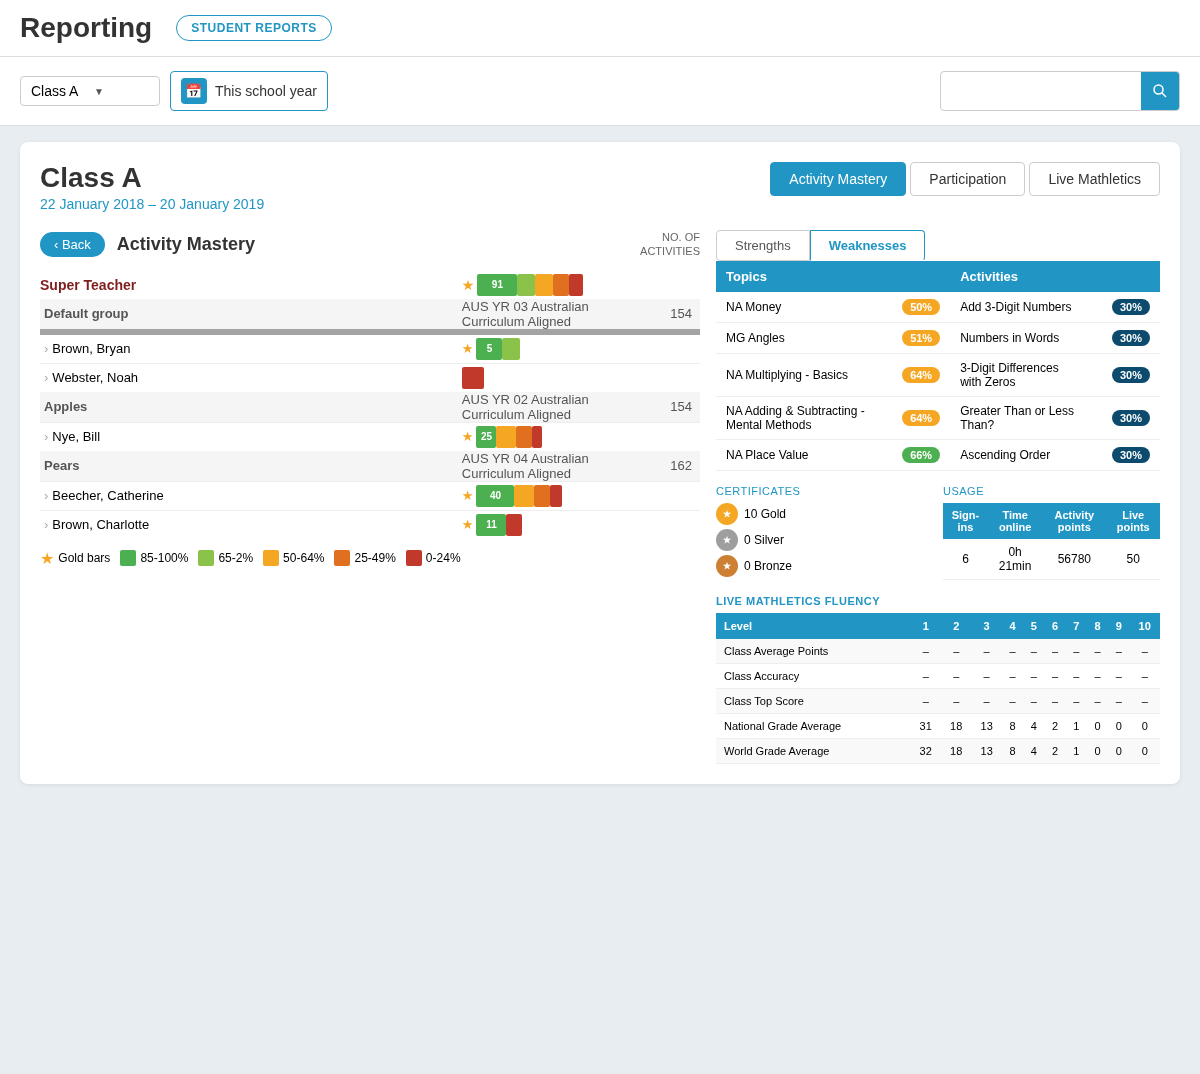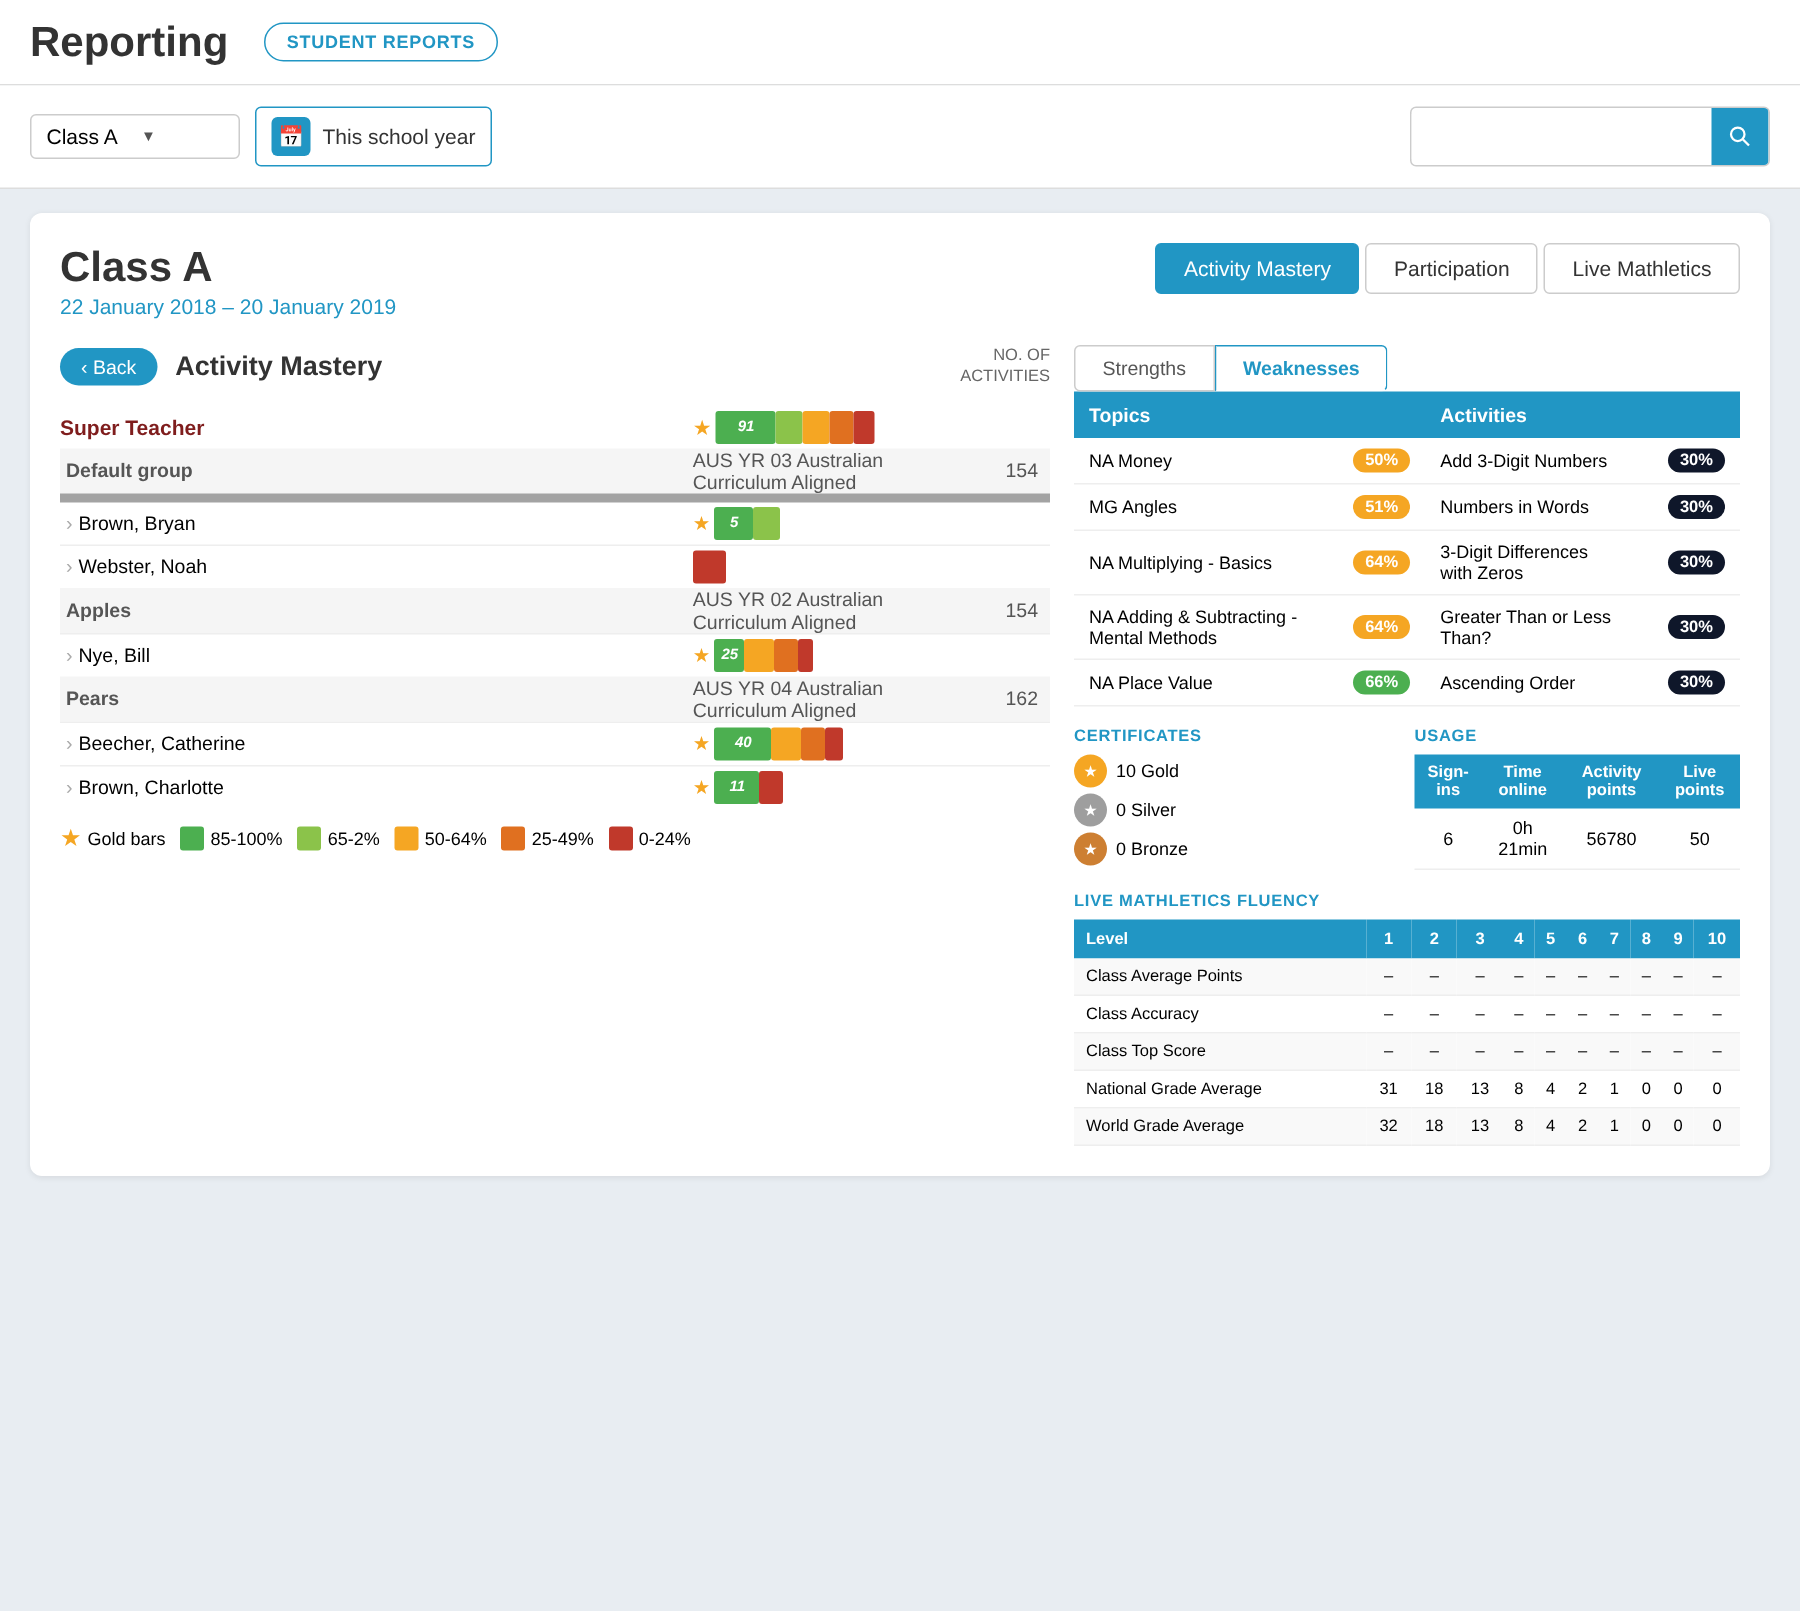--- a/index.html
+++ b/index.html
@@ -38,45 +38,45 @@
     .panel-header { display: flex; align-items: center; gap: 12px; margin-bottom: 12px; }
     .back-btn { background: #2196c4; color: #fff; border: none; border-radius: 20px; padding: 5px 14px; font-size: 13px; cursor: pointer; display: flex; align-items: center; gap: 4px; }
     .panel-title { font-size: 18px; font-weight: bold; color: #333; }
     .no-activities-label { margin-left: auto; font-size: 11px; color: #666; text-align: right; line-height: 1.3; }
 
     .groups-table { width: 100%; border-collapse: collapse; }
 
     .bar-cell { width: 140px; }
 
     .bar-group { display: flex; align-items: center; height: 28px; }
-    .bar-block { height: 22px; display: flex; align-items: center; justify-content: center; font-size: 10px; color: #fff; font-weight: bold; border-radius: 2px; min-width: 6px; font-style: italic; }
+    .bar-block { height: 22px; display: flex; align-items: center; justify-content: center; font-size: 10px; color: #fff; font-weight: bold; border-radius: 2px; min-width: 6px; }
 
     .legend-row { display: flex; align-items: center; gap: 10px; margin-top: 10px; flex-wrap: wrap; font-size: 12px; }
     .legend-item { display: flex; align-items: center; gap: 4px; }
     .legend-color { width: 16px; height: 16px; border-radius: 2px; }
 
     
     .strength-tabs { display: flex; margin-bottom: 0; }
     .strength-tab { padding: 7px 18px; font-size: 13px; cursor: pointer; border: 1.5px solid #ccc; background: #fff; color: #555; }
     .strength-tab:first-child { border-radius: 4px 0 0 4px; }
     .strength-tab:last-child { border-radius: 0 4px 4px 0; }
     .strength-tab.active { color: #2196c4; font-weight: bold; border-color: #2196c4; border-bottom-color: #fff; }
 
     .sw-table { width: 100%; border-collapse: collapse; margin-bottom: 14px; }
     .sw-table thead tr { background: #2196c4; color: #fff; font-size: 13px; }
     .sw-table thead td { padding: 8px 10px; font-weight: bold; }
     .sw-table tbody tr td { padding: 7px 10px; font-size: 12px; border-bottom: 1px solid #eee; }
     .pct-badge { border-radius: 20px; padding: 2px 8px; font-size: 11px; font-weight: bold; color: #fff; display: inline-block; }
     .pct-orange { background: #f5a623; }
     .pct-green { background: #4caf50; }
-    .pct-red { background: #0f172a; margin-left: 16px; }
+    .pct-red { background: #0c4a6e; margin-left: 16px; }
 
     .cert-usage-row { display: flex; gap: 10px; margin-bottom: 14px; }
     .cert-box { flex: 1; }
-    .cert-label { font-size: 11px; font-weight: bold; color: #2196c4; margin-bottom: 6px; letter-spacing: 0.5px; }
+    .cert-label { font-size: 11px; font-weight: normal; color: #2196c4; margin-bottom: 6px; letter-spacing: 0.5px; }
     .cert-item { display: flex; align-items: center; gap: 6px; font-size: 12px; margin-bottom: 4px; }
     .cert-circle { width: 22px; height: 22px; border-radius: 50%; display: flex; align-items: center; justify-content: center; font-size: 9px; font-weight: bold; }
     .cert-gold { background: #f5a623; color: #fff; }
     .cert-silver { background: #9e9e9e; color: #fff; }
     .cert-bronze { background: #cd7f32; color: #fff; }
 
     .usage-box { flex: 1; }
     .usage-table { width: 100%; border-collapse: collapse; }
     .usage-table thead tr { background: #2196c4; color: #fff; font-size: 11px; }
     .usage-table thead td { padding: 6px 6px; font-weight: bold; text-align: center; }

